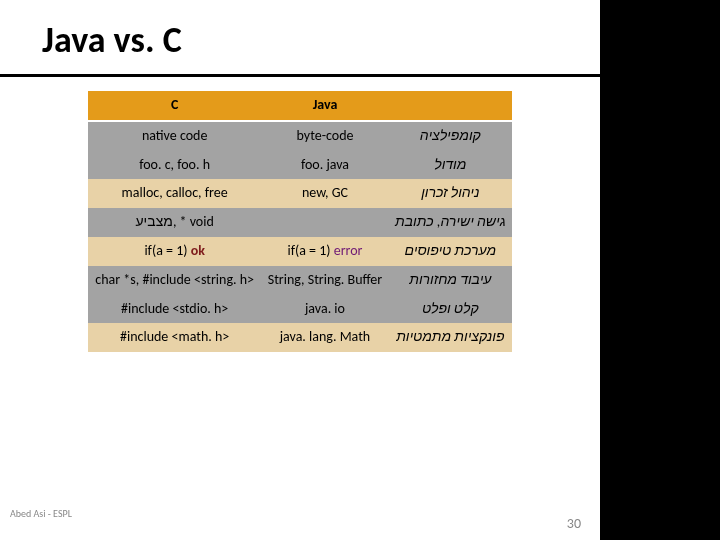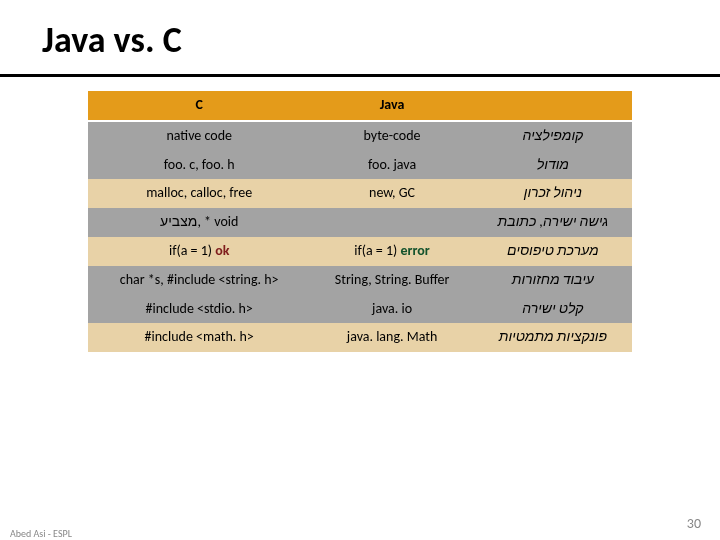--- a/index.html
+++ b/index.html
@@ -6,21 +6,21 @@
     margin: 0;
     padding: 0;
     width: 720px;
     height: 540px;
     background: #000;
     font-family: "Calibri", "Segoe UI", sans-serif;
     overflow: hidden;
     position: relative;
   }
   .slide {
-    width: 720px;
+    width: 600px;
     height: 540px;
     background: #fff;
     position: relative;
   }
   .title {
     font-size: 36px;
     font-weight: bold;
     color: #000;
     padding: 18px 0 12px 42px;
     border-bottom: 3px solid #000;
@@ -47,24 +47,24 @@
   th:nth-child(3) {
     background: #e49b1a;
   }
   tr.even td { background: #a3a3a3; }
   tr.odd  td { background: #e8d2a7; }
   td.hebrew {
     font-style: italic;
     direction: rtl;
   }
   .ok { color: #7f1d1d; font-weight: bold; }
-  .err { color: #14532d; font-weight: bold; }
+  .err { color: #701a75; font-weight: normal; }
   .footer-left {
     position: absolute;
-    bottom: 0;
+    bottom: 20px;
     left: 10px;
     font-size: 10px;
     color: #888;
   }
   .footer-right {
     position: absolute;
     bottom: 8px;
     right: 19px;
     font-size: 14px;
     color: #888;
@@ -112,21 +112,21 @@
           <td class="hebrew">מערכת טיפוסים</td>
         </tr>
         <tr class="even">
           <td>char *s, #include &lt;string. h&gt;</td>
           <td>String, String. Buffer</td>
           <td class="hebrew">עיבוד מחזורות</td>
         </tr>
         <tr class="even">
           <td>#include &lt;stdio. h&gt;</td>
           <td>java. io</td>
-          <td class="hebrew">קלט ישירה</td>
+          <td class="hebrew">קלט ופלט</td>
         </tr>
         <tr class="odd">
           <td>#include &lt;math. h&gt;</td>
           <td>java. lang. Math</td>
           <td class="hebrew">פונקציות מתמטיות</td>
         </tr>
       </tbody>
     </table>
   </div>
 

